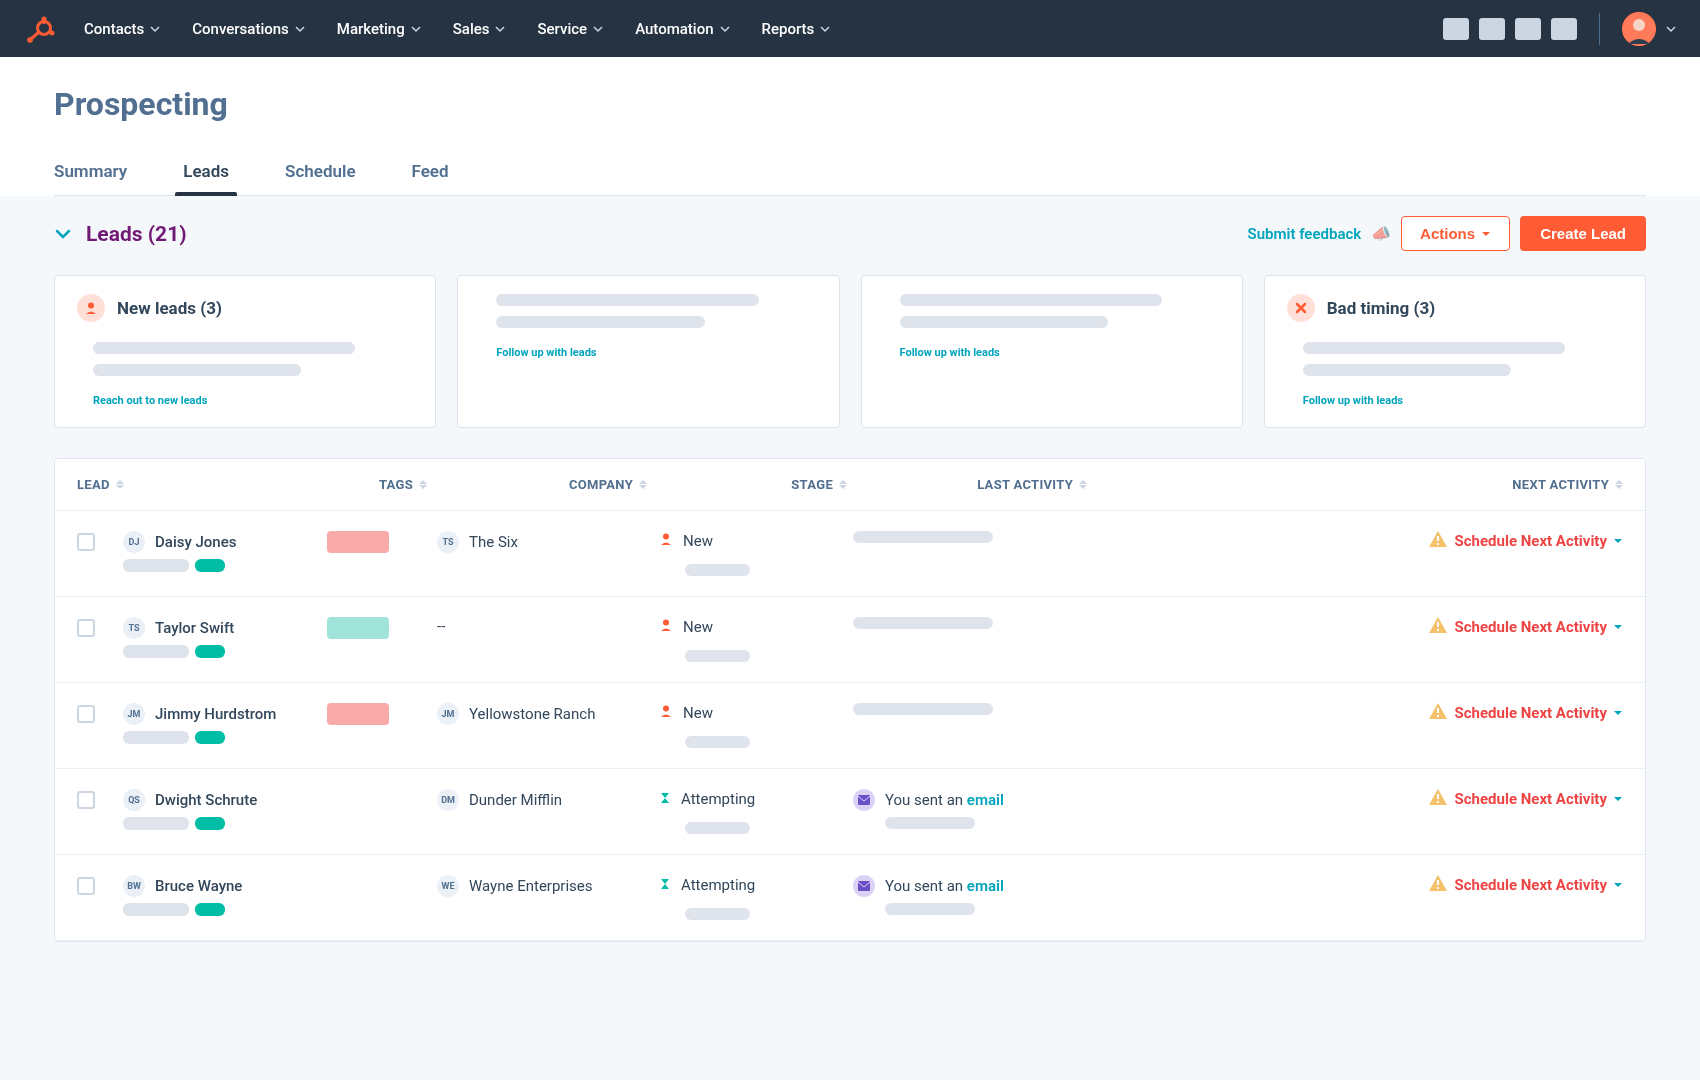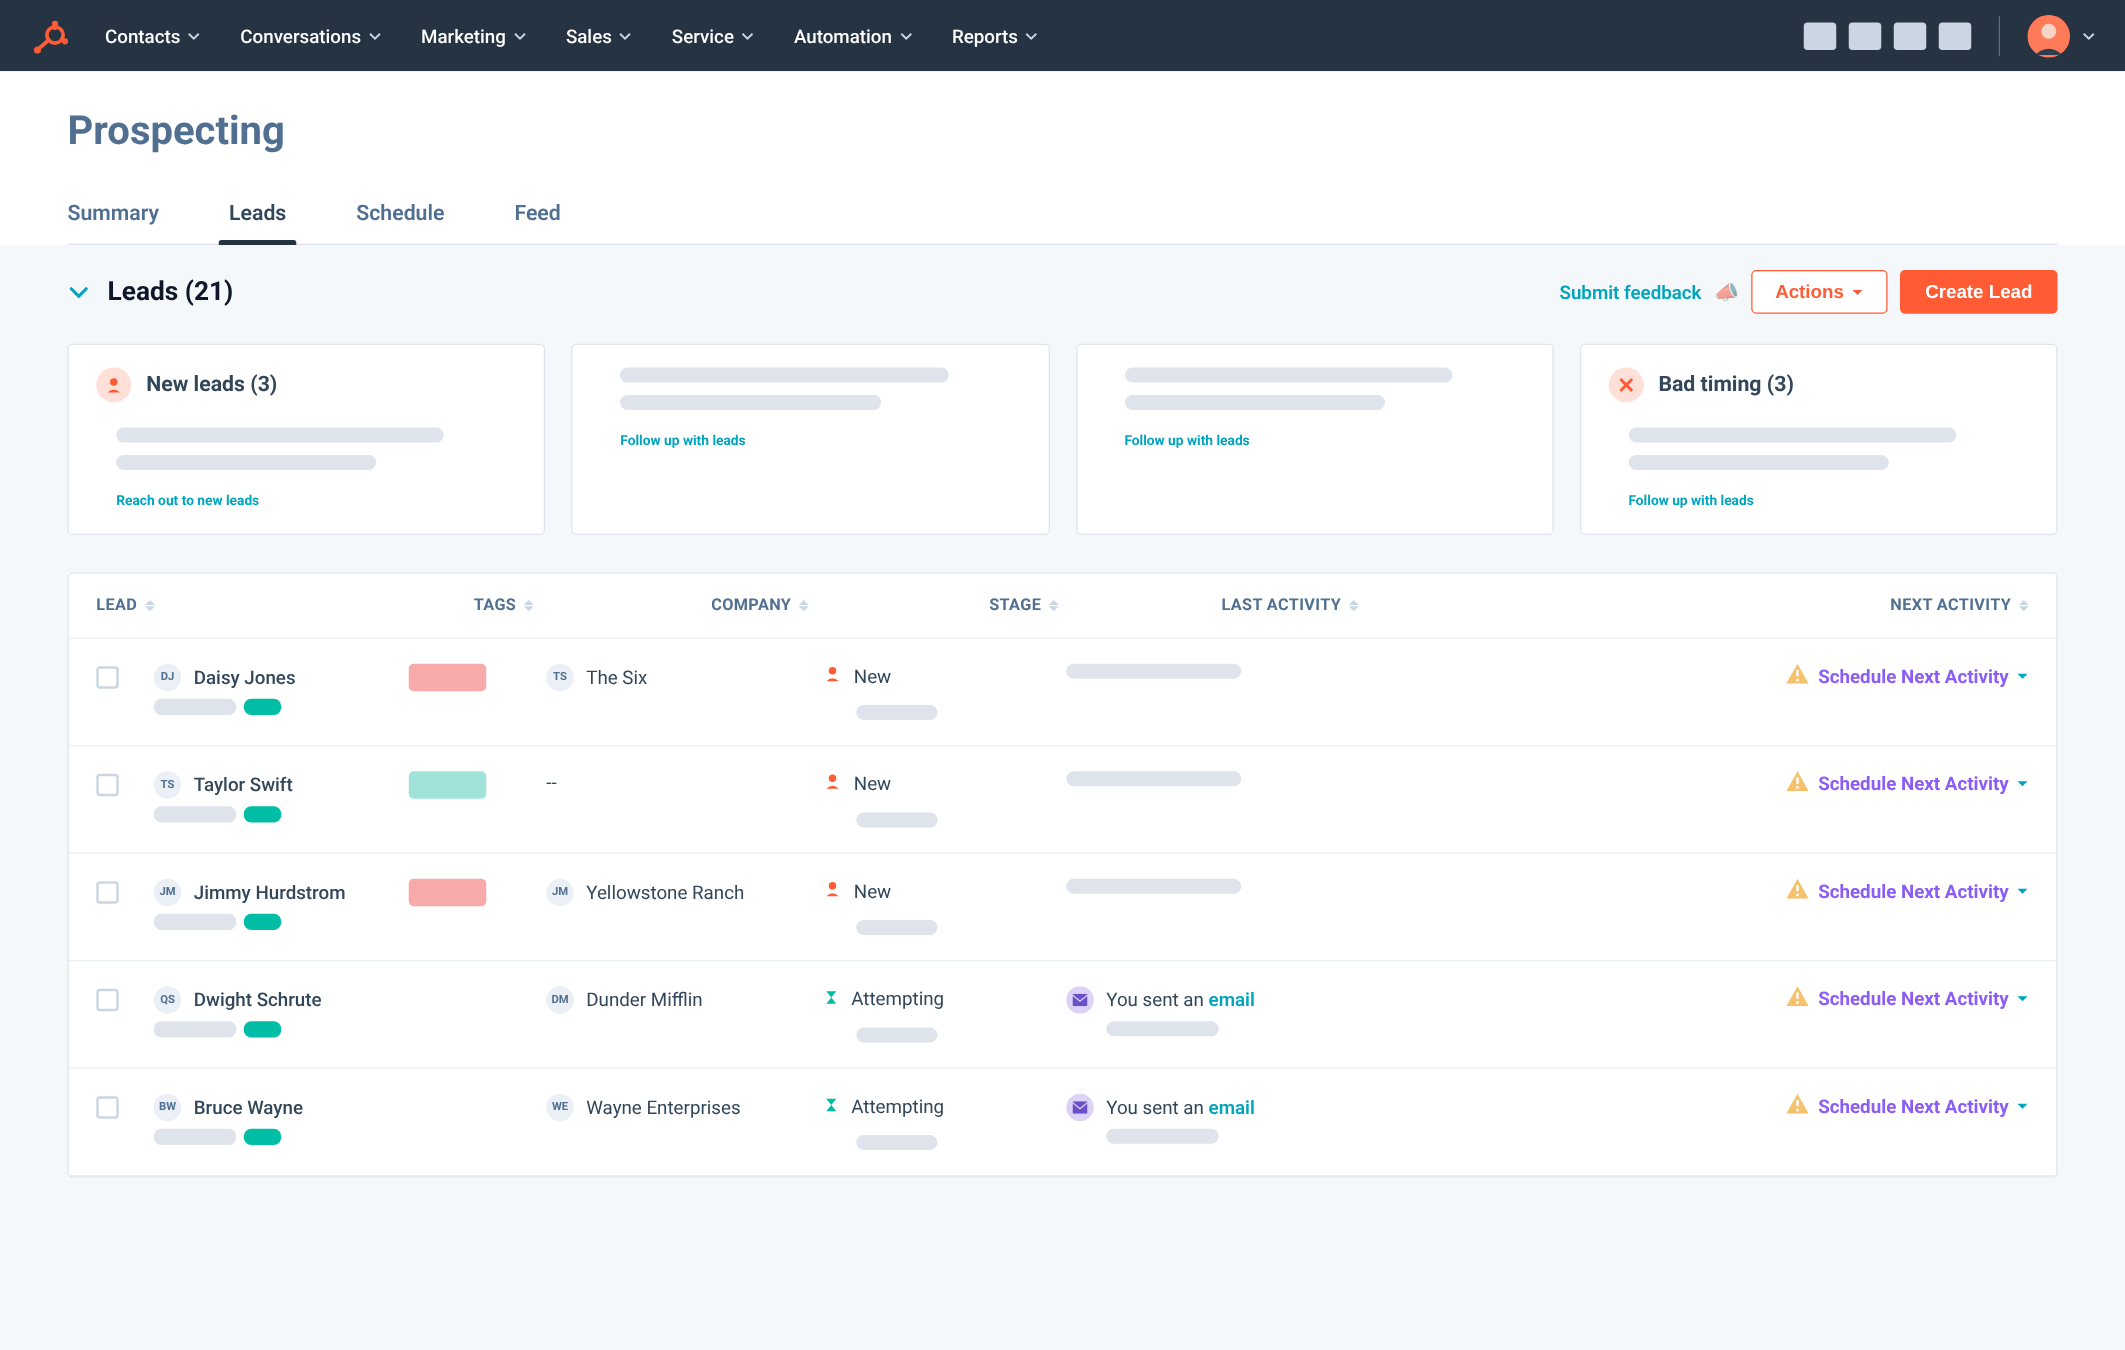--- a/index.html
+++ b/index.html
@@ -17,21 +17,21 @@
 .page { padding: 28px 54px 0; background:#fff; }
 .page-title { font-size: 32px; font-weight: 700; color: #516f90; margin-bottom: 28px; }
 .tabs { display: flex; gap: 56px; border-bottom: 1px solid #dfe3eb; }
 .tab { padding: 10px 0 14px; font-size: 17px; font-weight: 600; color: #516f90; cursor: pointer; position: relative; }
 .tab.active { color: #33475b; }
 .tab.active::after { content: ''; position: absolute; left: -8px; right: -8px; bottom: -1px; height: 4px; background: #253342; border-radius: 2px 2px 0 0; }
 
 .content { padding: 20px 54px 40px; }
 .section-head { display: flex; align-items: center; justify-content: space-between; margin-bottom: 24px; }
 .section-left { display: flex; align-items: center; gap: 14px; }
-.section-title { font-size: 21px; font-weight: 700; color: #0f172a; }
+.section-title { font-size: 21px; font-weight: 700; color: #701a75; }
 .section-right { display: flex; align-items: center; gap: 10px; }
 .link-teal { color: #00a4bd; font-weight: 600; font-size: 15px; cursor: pointer; }
 .btn-outline { border: 1.5px solid #ff5c35; color: #ff5c35; background: #fff; padding: 8px 18px; border-radius: 4px; font-weight: 600; font-size: 15px; display: flex; align-items: center; gap: 6px; cursor: pointer; }
 .btn-primary { background: #ff5c35; color: #fff; padding: 9px 20px; border-radius: 4px; font-weight: 600; font-size: 15px; border: none; cursor: pointer; }
 
 .cards { display: flex; gap: 21px; margin-bottom: 30px; }
 .card { flex: 1; background: #fff; border: 1px solid #dfe3eb; border-radius: 4px; padding: 18px 22px 20px; }
 .card-head { display: flex; align-items: center; gap: 12px; margin-bottom: 20px; }
 .card-icon { width: 28px; height: 28px; border-radius: 50%; display: flex; align-items: center; justify-content: center; }
 .card-title { font-size: 17px; font-weight: 700; color: #33475b; }
@@ -71,21 +71,21 @@
 .stage-row { display:flex; gap:10px; align-items:center;}
 .stage-text { font-size: 15px; color: #33475b; }
 .stage-sub { width: 65px; height: 12px; background:#dfe3eb; border-radius:6px; margin-left:26px; margin-top:4px;}
 .cell-last { width: 240px; flex-direction: column; align-items: flex-start; gap:6px; padding-left:6px;}
 .last-row { display:flex; gap:10px; align-items:center;}
 .mail-icon { width:22px; height:22px; background:#dcd2f6; border-radius:50%; display:flex;align-items:center;justify-content:center;}
 .last-text { font-size: 15px; color: #33475b; }
 .last-sub { width: 90px; height:12px; background:#dfe3eb; border-radius:6px; margin-left:32px;}
 .last-skel { width: 140px; height: 12px; background:#dfe3eb; border-radius:6px; }
 .cell-next { flex: 1; justify-content: flex-end; gap: 8px; }
-.next-link { color: #8b5cf6; font-weight: 700; font-size: 15px; cursor:pointer; display:flex; align-items:center; gap:6px;}
+.next-link { color: #ef4444; font-weight: 700; font-size: 15px; cursor:pointer; display:flex; align-items:center; gap:6px;}
 
 .lead-top { display:flex; gap:10px; align-items:center;}
 </style>
 </head>
 <body>
 
 <div class="topnav">
   <div class="logo">
     <svg viewBox="0 0 30 30" width="30" height="30">
         <circle cx="19" cy="14" r="6.5" fill="none" stroke="#ff5c35" stroke-width="3"></circle>

